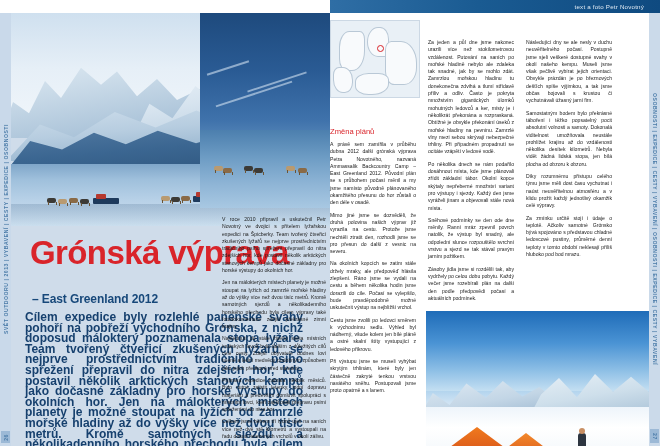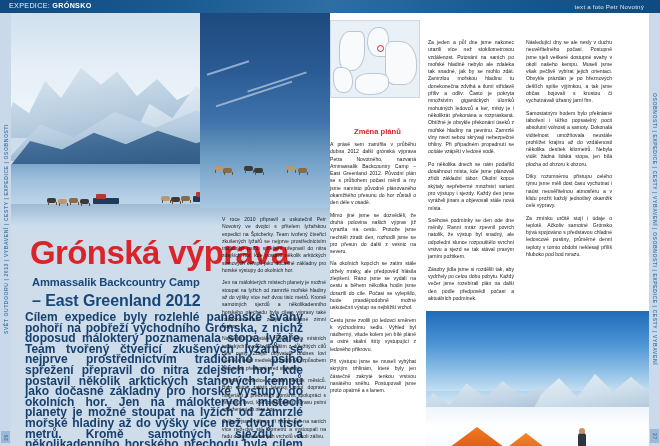--- a/index.html
+++ b/index.html
@@ -114,21 +114,21 @@
   .refl { position:absolute; width:100%; height:22px; bottom:0;
     background:linear-gradient(180deg,rgba(110,140,170,.35),rgba(180,205,228,0)); }
 
   .title-block { position:absolute; left:0; top:213px; width:319px; height:233px; }
   .big-title {
     position:absolute; left:19px; top:10px;
     font-size:33px; font-weight:bold; color:#d9242a;
     letter-spacing:-.6px; line-height:1;
   }
   .sub1 { position:absolute; left:21px; top:50px; font-size:11.2px; font-weight:bold; color:#17487a; letter-spacing:-.1px;}
-  .sub2 { position:absolute; left:21px; top:66px; font-size:16px; font-weight:bold; color:#17487a; letter-spacing:-.1px;}
+  .sub2 { position:absolute; left:21px; top:66px; font-size:12px; font-weight:bold; color:#17487a; letter-spacing:-.1px;}
   .intro {
     position:absolute; left:14px; top:86px; width:278px;
     font-size:12px; line-height:10.6px; font-weight:bold; color:#16406e;
     text-align:justify;
   }
 
   
   .mid-col {
     position:absolute; left:200px; top:13px; width:130px; height:433px;
   }
@@ -175,21 +175,21 @@
   .map-box .l3 { left:54px; top:20px; width:32px; height:44px; border-radius:20% 50% 40% 30%; }
   .map-box .l4 { left:2px; top:46px; width:20px; height:26px; border-radius:30% 50% 40% 50%; }
   .map-box .l5 { left:24px; top:52px; width:34px; height:22px; border-radius:40% 30% 50% 40%; }
   .map-box .marker {
     position:absolute; left:46px; top:24px; width:7px; height:7px;
     border:1.6px solid #d9242a; border-radius:50%;
   }
 
   .zmena-head {
     position:absolute; left:0px; top:114px; width:110px;
-    font-size:7.6px; font-weight:bold; color:#d9242a;padding-left:24px;
+    font-size:7.6px; font-weight:normal; color:#d9242a;
   }
   .col {
     position:absolute; font-size:5.1px; line-height:7.3px; color:#1b1b1b; text-align:justify;
   }
   .col p { margin-bottom:5px; }
   .col-head { font-size:7.4px; font-weight:bold; color:#d9242a; line-height:9.6px; margin-bottom:4px; }
 
   .c1 { left:0px; top:128px; width:86px; }
   .c2 { left:98px; top:26px; width:86px; }
   .c3 { left:196px; top:26px; width:86px; }
@@ -224,26 +224,20 @@
     position:absolute; bottom:10px; left:152px; width:8px; height:16px;
     background:#2d3540; border-radius:3px 3px 1px 1px;
   }
   .person::after{content:"";position:absolute;left:1px;top:-5px;width:6px;height:6px;border-radius:50%;background:#c98f63;}
 </style>
 </head>
 <body>
 
 <div class="page">
 
-  <div class="hdr-left">
-    <div class="kicker">
-      <span class="thin">EXPEDICE:</span>
-      <b>GRÓNSKO</b>
-    </div>
-  </div>
 
   <div class="hdr-right">
     <div class="credit">text a foto Petr Novotný</div>
   </div>
 
   <div class="spine left">
     <div class="vtext">SVĚT OUTDOORU | 2013 | VYBAVENÍ | CESTY | EXPEDICE | OSOBNOSTI</div>
     <div class="pagenum">
       <span class="vtext">26</span>
     </div>
@@ -282,21 +276,20 @@
       </div>
       <div class="sled-team" style="left:236px;bottom:27px;">
         <span class="dog" style="left:0;top:0;"></span>
         <span class="dog dk" style="left:10px;top:1px;"></span>
         <span class="dog lt" style="left:20px;top:0;"></span>
       </div>
     </div>
 
     <div class="title-block">
       <div class="big-title">Grónská výprava</div>
-      <div class="sub1">Ammassalik Backcountry Camp</div>
       <div class="sub2">– East Greenland 2012</div>
       <div class="intro">Cílem expedice byly rozlehlé panenské svahy pohoří na pobřeží východního Grónska, z nichž doposud málokterý poznamenala stopa lyžaře. Team tvořený čtveřicí zkušených lyžařů se nejprve prostřednictvím tradičního psího spřežení přepravil do nitra zdejších hor, kde postavil několik arktických stanových kempů jako dočasné základny pro horské výstupy do okolních hor. Jen na málokterých místech planety je možné stoupat na lyžích od zamrzlé mořské hladiny až do výšky více než dvou tisíc metrů. Kromě samotných sjezdů a několikadenního horského přechodu byla cílem výpravy také fotodokumentace zdejší překrásné zimní krajiny a nahlédnutí do stále živého světa místních inuitských lovců.</div>
     </div>
 
     <div class="mid-col" style="left:189px;top:0;">
       <div class="mid-photo">
         <div class="ridge"></div>
         <span class="snowstreak" style="left:6px;top:54px;width:44px;"></span>
         <span class="snowstreak" style="left:46px;top:68px;width:62px;"></span>
         <span class="snowstreak" style="left:14px;top:80px;width:80px;"></span>

